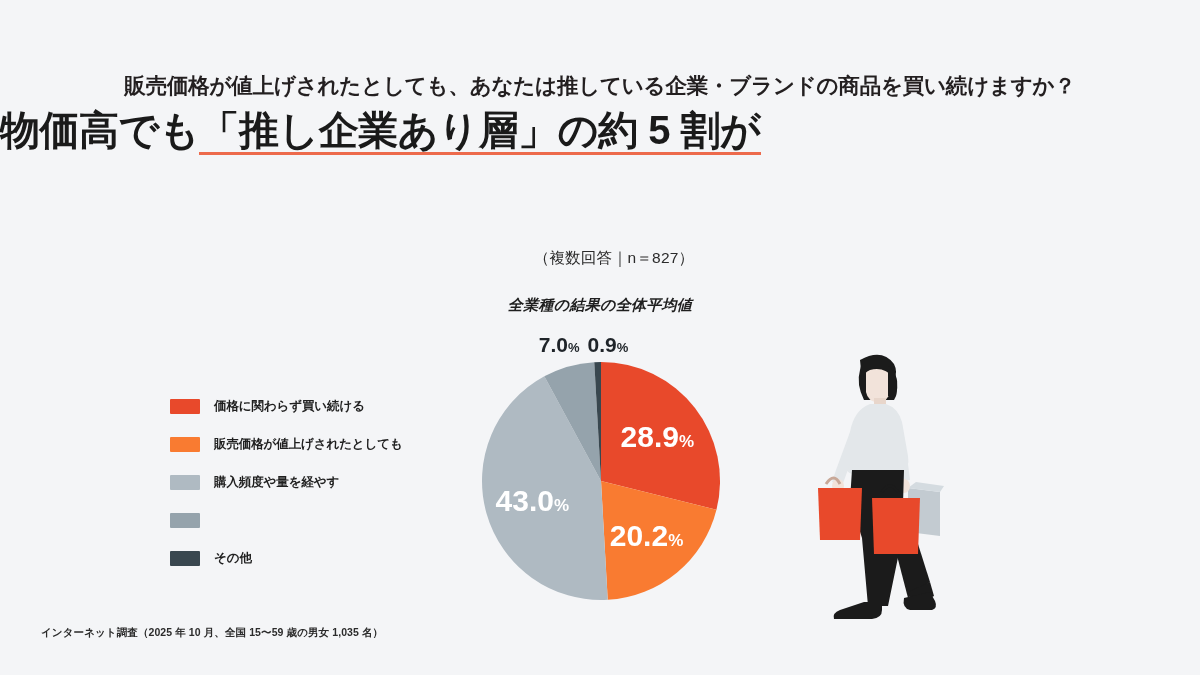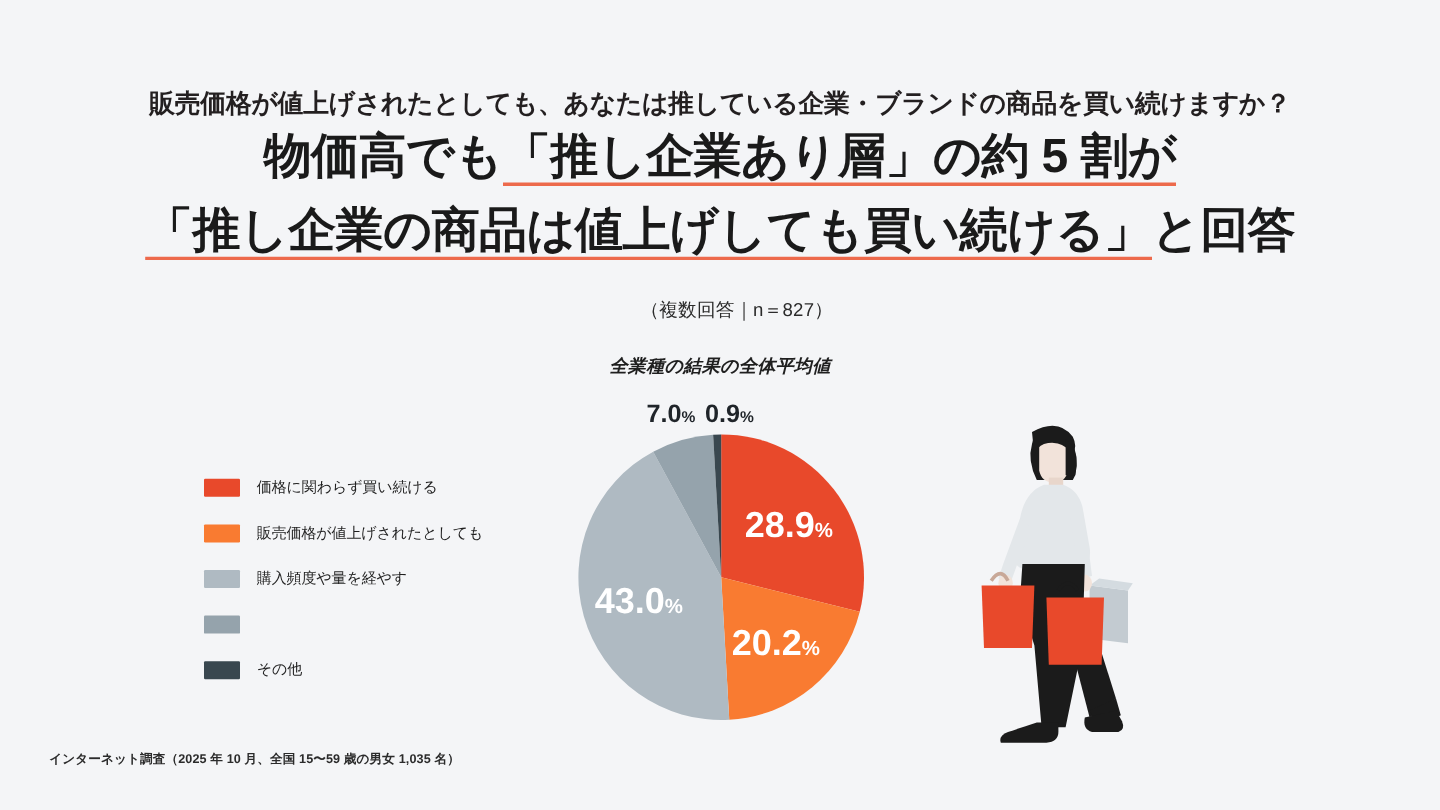--- a/index.html
+++ b/index.html
@@ -18,21 +18,21 @@
     position:absolute; top:39px; left:0; width:1200px;
     text-align:center;
     font-size:21.5px; font-weight:bold; letter-spacing:-0.2px;
     color:#231F20;
     white-space:nowrap;
     margin-top:32px;
   }
 
   #headline {
     position:absolute; top:104px; left:0; width:1200px;
-    text-align:center;
+    text-align:left;
   }
   .hl-line {
     font-size:40px; font-weight:bold;
     line-height:52px; letter-spacing:-0.5px;
     color:#1A1A1A; white-space:nowrap;
     position:relative; display:block;
   }
   .hl-line .u {
     position:relative;
     box-shadow: inset 0 -3px 0 0 #ED6A4C;
@@ -59,21 +59,21 @@
   }
   .legend-row {
     display:flex; align-items:center;
     height:21px; margin-bottom:17px;
   }
   .legend-swatch {
     width:30px; height:15px; flex:0 0 30px; border-radius:1px;
   }
   .legend-label {
     margin-left:14px;
-    font-size:12.5px; font-weight:normal; color:#1F1F1F;
+    font-size:12.5px; font-weight:bold; color:#1F1F1F;
     white-space:nowrap; letter-spacing:-0.1px;
   }
 
   
   #pie-wrap { position:absolute; left:470px; top:330px; width:270px; height:285px; }
   #pie-svg  { position:absolute; left:0; top:0; }
   .slice-label {
     font-family:"Liberation Sans", sans-serif;
     font-weight:bold; fill:#FFFFFF;
   }
@@ -96,21 +96,20 @@
     white-space:nowrap;
   }
 </style>
 </head>
 <body>
 
 <div id="question-line">販売価格が値上げされたとしても、あなたは推している企業・ブランドの商品を買い続けますか？</div>
 
 <div id="headline">
   <span class="hl-line line1"><span>物価高でも</span><span class="u">「推し企業あり層」の約 5 割が</span></span>
-  <span class="hl-line line2"><span class="u">「推し企業の商品は値上げしても買い続ける」</span><span>と回答</span></span>
 </div>
 
 <div id="sample-note">（複数回答｜n＝827）</div>
 
 <div id="chart-caption">全業種の結果の全体平均値</div>
 
 <div id="legend">
   <div class="legend-row">
     <span class="legend-swatch" style="background: rgb(232, 73, 43);"></span>
     <span class="legend-label">価格に関わらず買い続ける</span>

